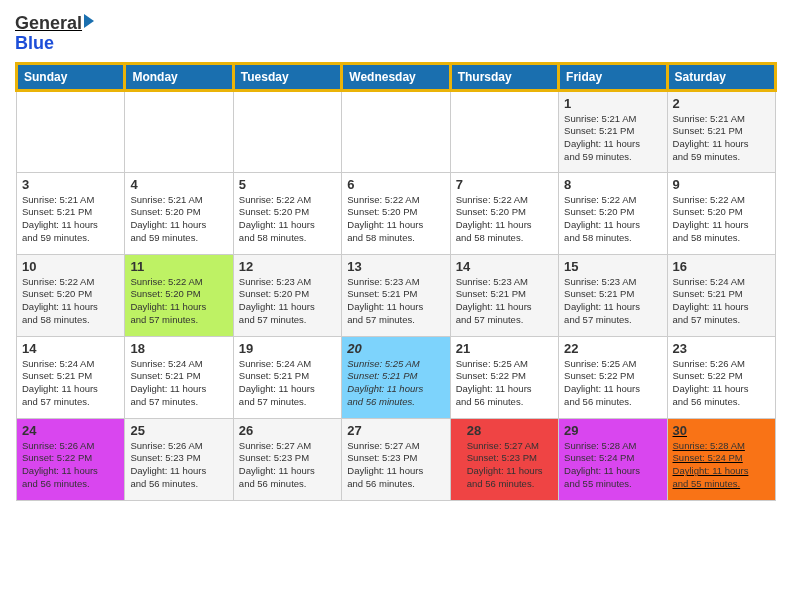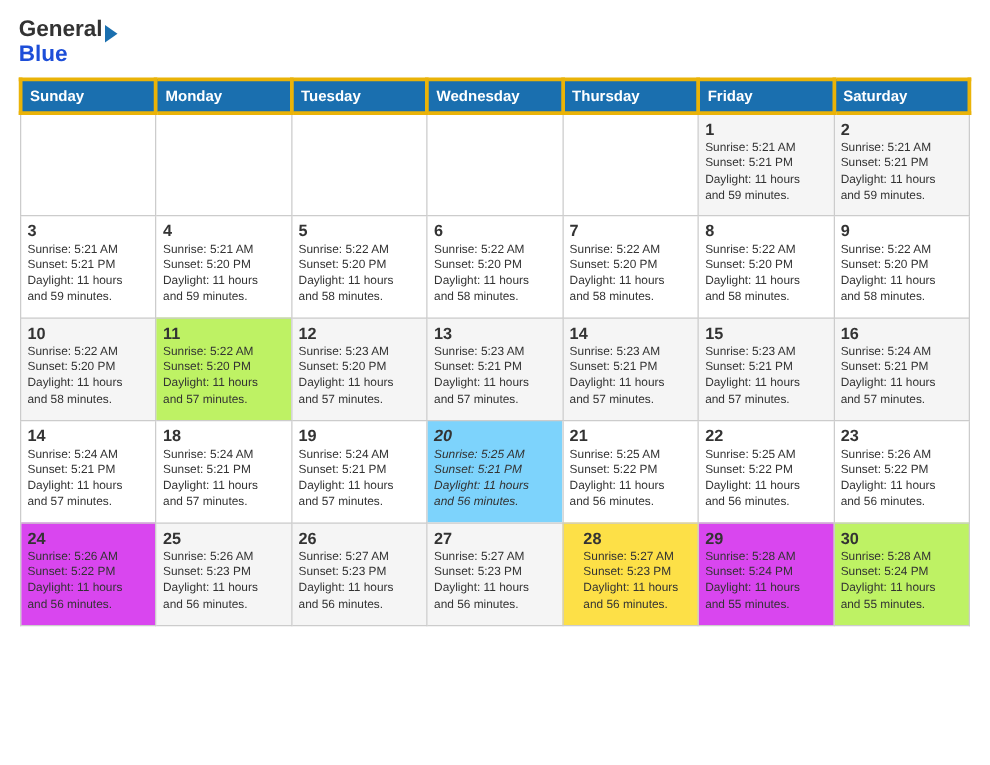--- a/index.html
+++ b/index.html
@@ -98,21 +98,21 @@
       background: #fff !important;
     }
   </style>
 </head>
 <body>
 
 <div class="container">
   <div class="header">
     <div class="logo">
       <div>
-        <div style="display:flex;align-items:flex-end;">
+        <div style="display:flex;align-items:flex-start;text-decoration:underline;">
           <span class="logo-text logo-general">General</span>
           <span class="logo-arrow"></span>
         </div>
         <div style="display:flex;align-items:center;">
           <span class="logo-text logo-blue">Blue</span>
         </div>
       </div>
     </div>
     <div class="title-section">
       <div class="month-title"></div>
@@ -248,28 +248,28 @@
             <div class="day-info">Sunrise: 5:26 AM<br>Sunset: 5:23 PM<br>Daylight: 11 hours<br>and 56 minutes.</div>
           </td>
           <td style="background: rgb(245, 245, 245);">
             <span class="day-number">26</span>
             <div class="day-info">Sunrise: 5:27 AM<br>Sunset: 5:23 PM<br>Daylight: 11 hours<br>and 56 minutes.</div>
           </td>
           <td style="background: rgb(245, 245, 245);">
             <span class="day-number">27</span>
             <div class="day-info">Sunrise: 5:27 AM<br>Sunset: 5:23 PM<br>Daylight: 11 hours<br>and 56 minutes.</div>
           </td>
-          <td style="background: #fde047; padding-left: 16px;">
+          <td style="background: #ef4444; padding-left: 16px;">
             <span class="day-number">28</span>
             <div class="day-info">Sunrise: 5:27 AM<br>Sunset: 5:23 PM<br>Daylight: 11 hours<br>and 56 minutes.</div>
           </td>
           <td style="background: #d946ef; margin-top: 34px;">
             <span class="day-number">29</span>
             <div class="day-info">Sunrise: 5:28 AM<br>Sunset: 5:24 PM<br>Daylight: 11 hours<br>and 55 minutes.</div>
           </td>
-          <td style="background: #bef264;">
+          <td style="background: #f97316; text-decoration: underline;">
             <span class="day-number">30</span>
             <div class="day-info">Sunrise: 5:28 AM<br>Sunset: 5:24 PM<br>Daylight: 11 hours<br>and 55 minutes.</div>
           </td>
         </tr>
       </tbody>
   </table>
 </div>
 
 </body></html>

